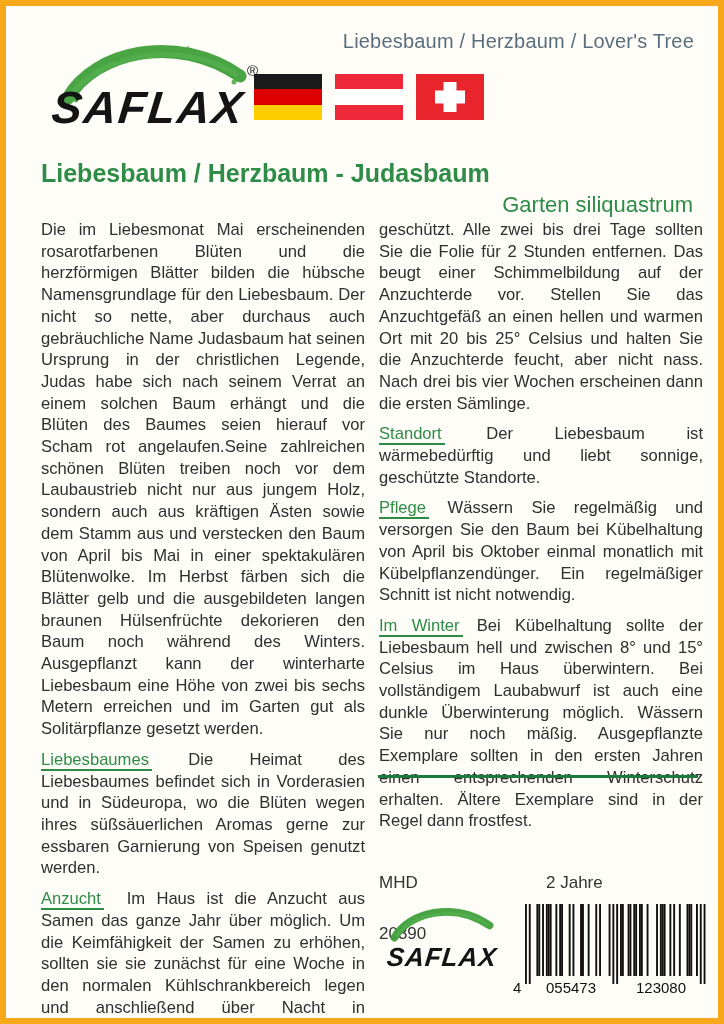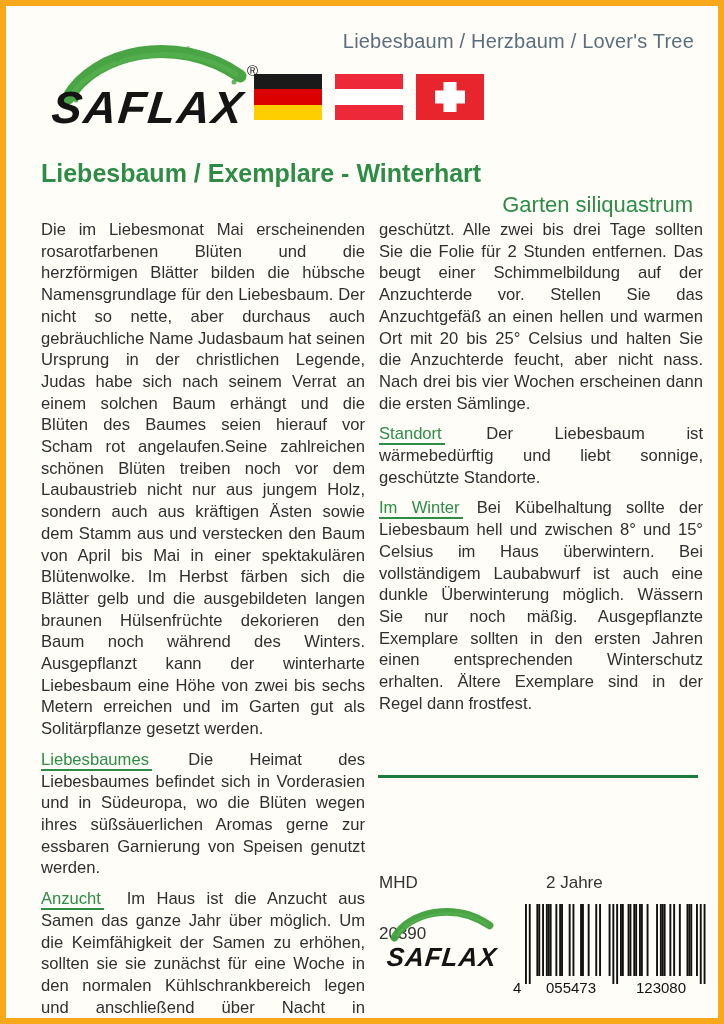--- a/index.html
+++ b/index.html
@@ -105,32 +105,33 @@
       <div class="stripe" style="background:#ED2939"></div>
       <div class="stripe" style="background:#FFFFFF"></div>
       <div class="stripe" style="background:#ED2939"></div>
     </div>
     <div class="flag flag-ch">
       <div class="cross-v"></div>
       <div class="cross-h"></div>
     </div>
   </div>
 
-  <div class="main-title">Liebesbaum / Exemplare - Winterhart</div>
+  <div class="main-title">Liebesbaum / Herzbaum - Judasbaum</div>
   <div class="botanical">Garten siliquastrum</div>
 
   <div class="columns">
     <div class="col">
       <p>Die im Liebesmonat Mai erscheinenden rosarotfarbenen Blüten und die herzförmigen Blätter bilden die hübsche Namensgrundlage für den Liebesbaum. Der nicht so nette, aber durchaus auch gebräuchliche Name Judasbaum hat seinen Ursprung in der christlichen Legende, Judas habe sich nach seinem Verrat an einem solchen Baum erhängt und die Blüten des Baumes seien hierauf vor Scham rot angelaufen.Seine zahlreichen schönen Blüten treiben noch vor dem Laubaustrieb nicht nur aus jungem Holz, sondern auch aus kräftigen Ästen sowie dem Stamm aus und verstecken den Baum von April bis Mai in einer spektakulären Blütenwolke. Im Herbst färben sich die Blätter gelb und die ausgebildeten langen braunen Hülsenfrüchte dekorieren den Baum noch während des Winters. Ausgepflanzt kann der winterharte Liebesbaum eine Höhe von zwei bis sechs Metern erreichen und im Garten gut als Solitärpflanze gesetzt werden.</p>
       <p><span class="sec-heading">Liebesbaumes</span> <span>Die Heimat des Liebesbaumes befindet sich in Vorderasien und in Südeuropa, wo die Blüten wegen ihres süßsäuerlichen Aromas gerne zur essbaren Garnierung von Speisen genutzt werden.</span></p>
       <p><span class="sec-heading">Anzucht</span>&nbsp; <span>Im Haus ist die Anzucht aus Samen das ganze Jahr über möglich. Um die Keimfähigkeit der Samen zu erhöhen, sollten sie sie zunächst für eine Woche in den normalen Kühlschrankbereich legen und anschließend über Nacht in raumwarmem Wasser vorquellen lassen. Setzen Sie die Samen dann einen Zentimeter tief in feuchte Anzuchterde. Decken Sie das Anzuchtgefäß mit Klarsichtfolie ab, die Sie mit Löchern versehen. So ist die Erde vor Austrocknung</span></p>
     </div>
     <div class="col">
       <p>geschützt. Alle zwei bis drei Tage sollten Sie die Folie für 2 Stunden entfernen. Das beugt einer Schimmelbildung auf der Anzuchterde vor. Stellen Sie das Anzuchtgefäß an einen hellen und warmen Ort mit 20 bis 25° Celsius und halten Sie die Anzuchterde feucht, aber nicht nass. Nach drei bis vier Wochen erscheinen dann die ersten Sämlinge.</p>
       <p><span class="sec-heading">Standort</span> <span>Der Liebesbaum ist wärmebedürftig und liebt sonnige, geschützte Standorte.</span></p>
+      <p><span class="sec-heading">Pflege</span> <span>Wässern Sie regelmäßig und versorgen Sie den Baum bei Kübelhaltung von April bis Oktober einmal monatlich mit Kübelpflanzendünger. Ein regelmäßiger Schnitt ist nicht notwendig.</span></p>
       <p><span class="sec-heading">Im Winter</span> <span>Bei Kübelhaltung sollte der Liebesbaum hell und zwischen 8° und 15° Celsius im Haus überwintern. Bei vollständigem Laubabwurf ist auch eine dunkle Überwinterung möglich. Wässern Sie nur noch mäßig. Ausgepflanzte Exemplare sollten in den ersten Jahren einen entsprechenden Winterschutz erhalten. Ältere Exemplare sind in der Regel dann frostfest.</span></p>
     </div>
   </div>
 
   <div class="divider"></div>
 
   <div class="info">
     <div class="info-row">
       <div class="info-label">MHD</div>
       <div class="info-value">2 Jahre</div>

